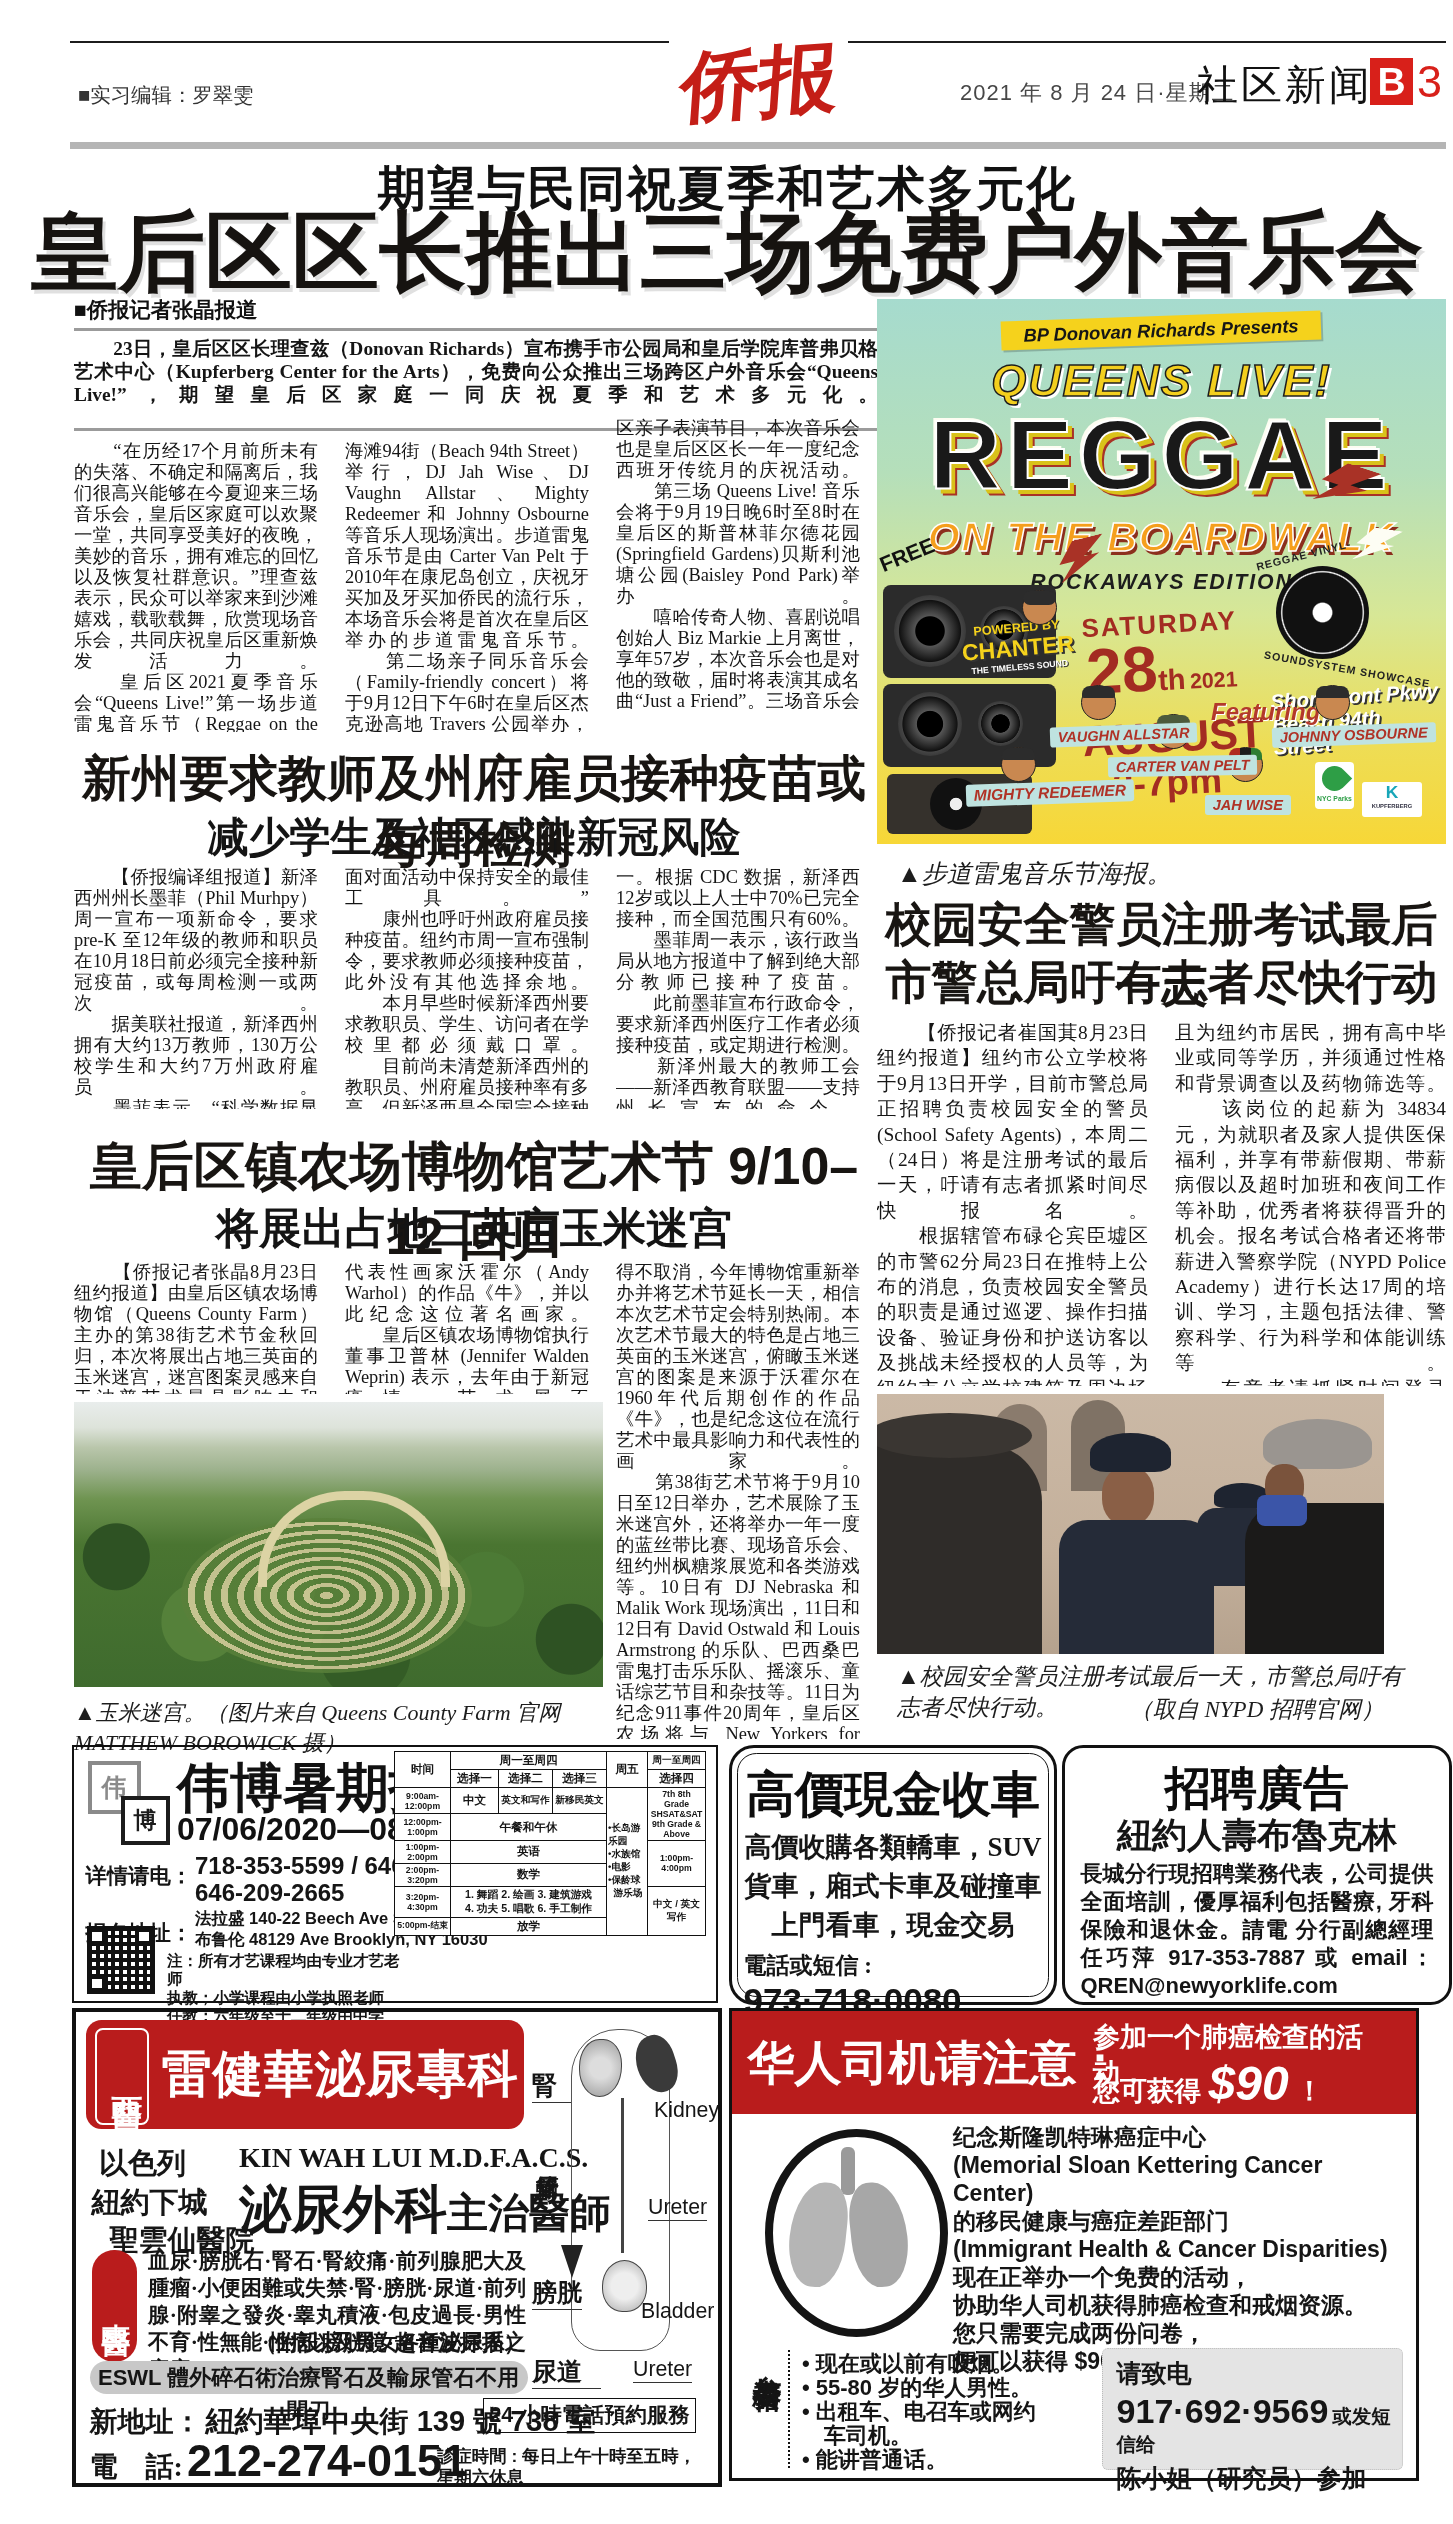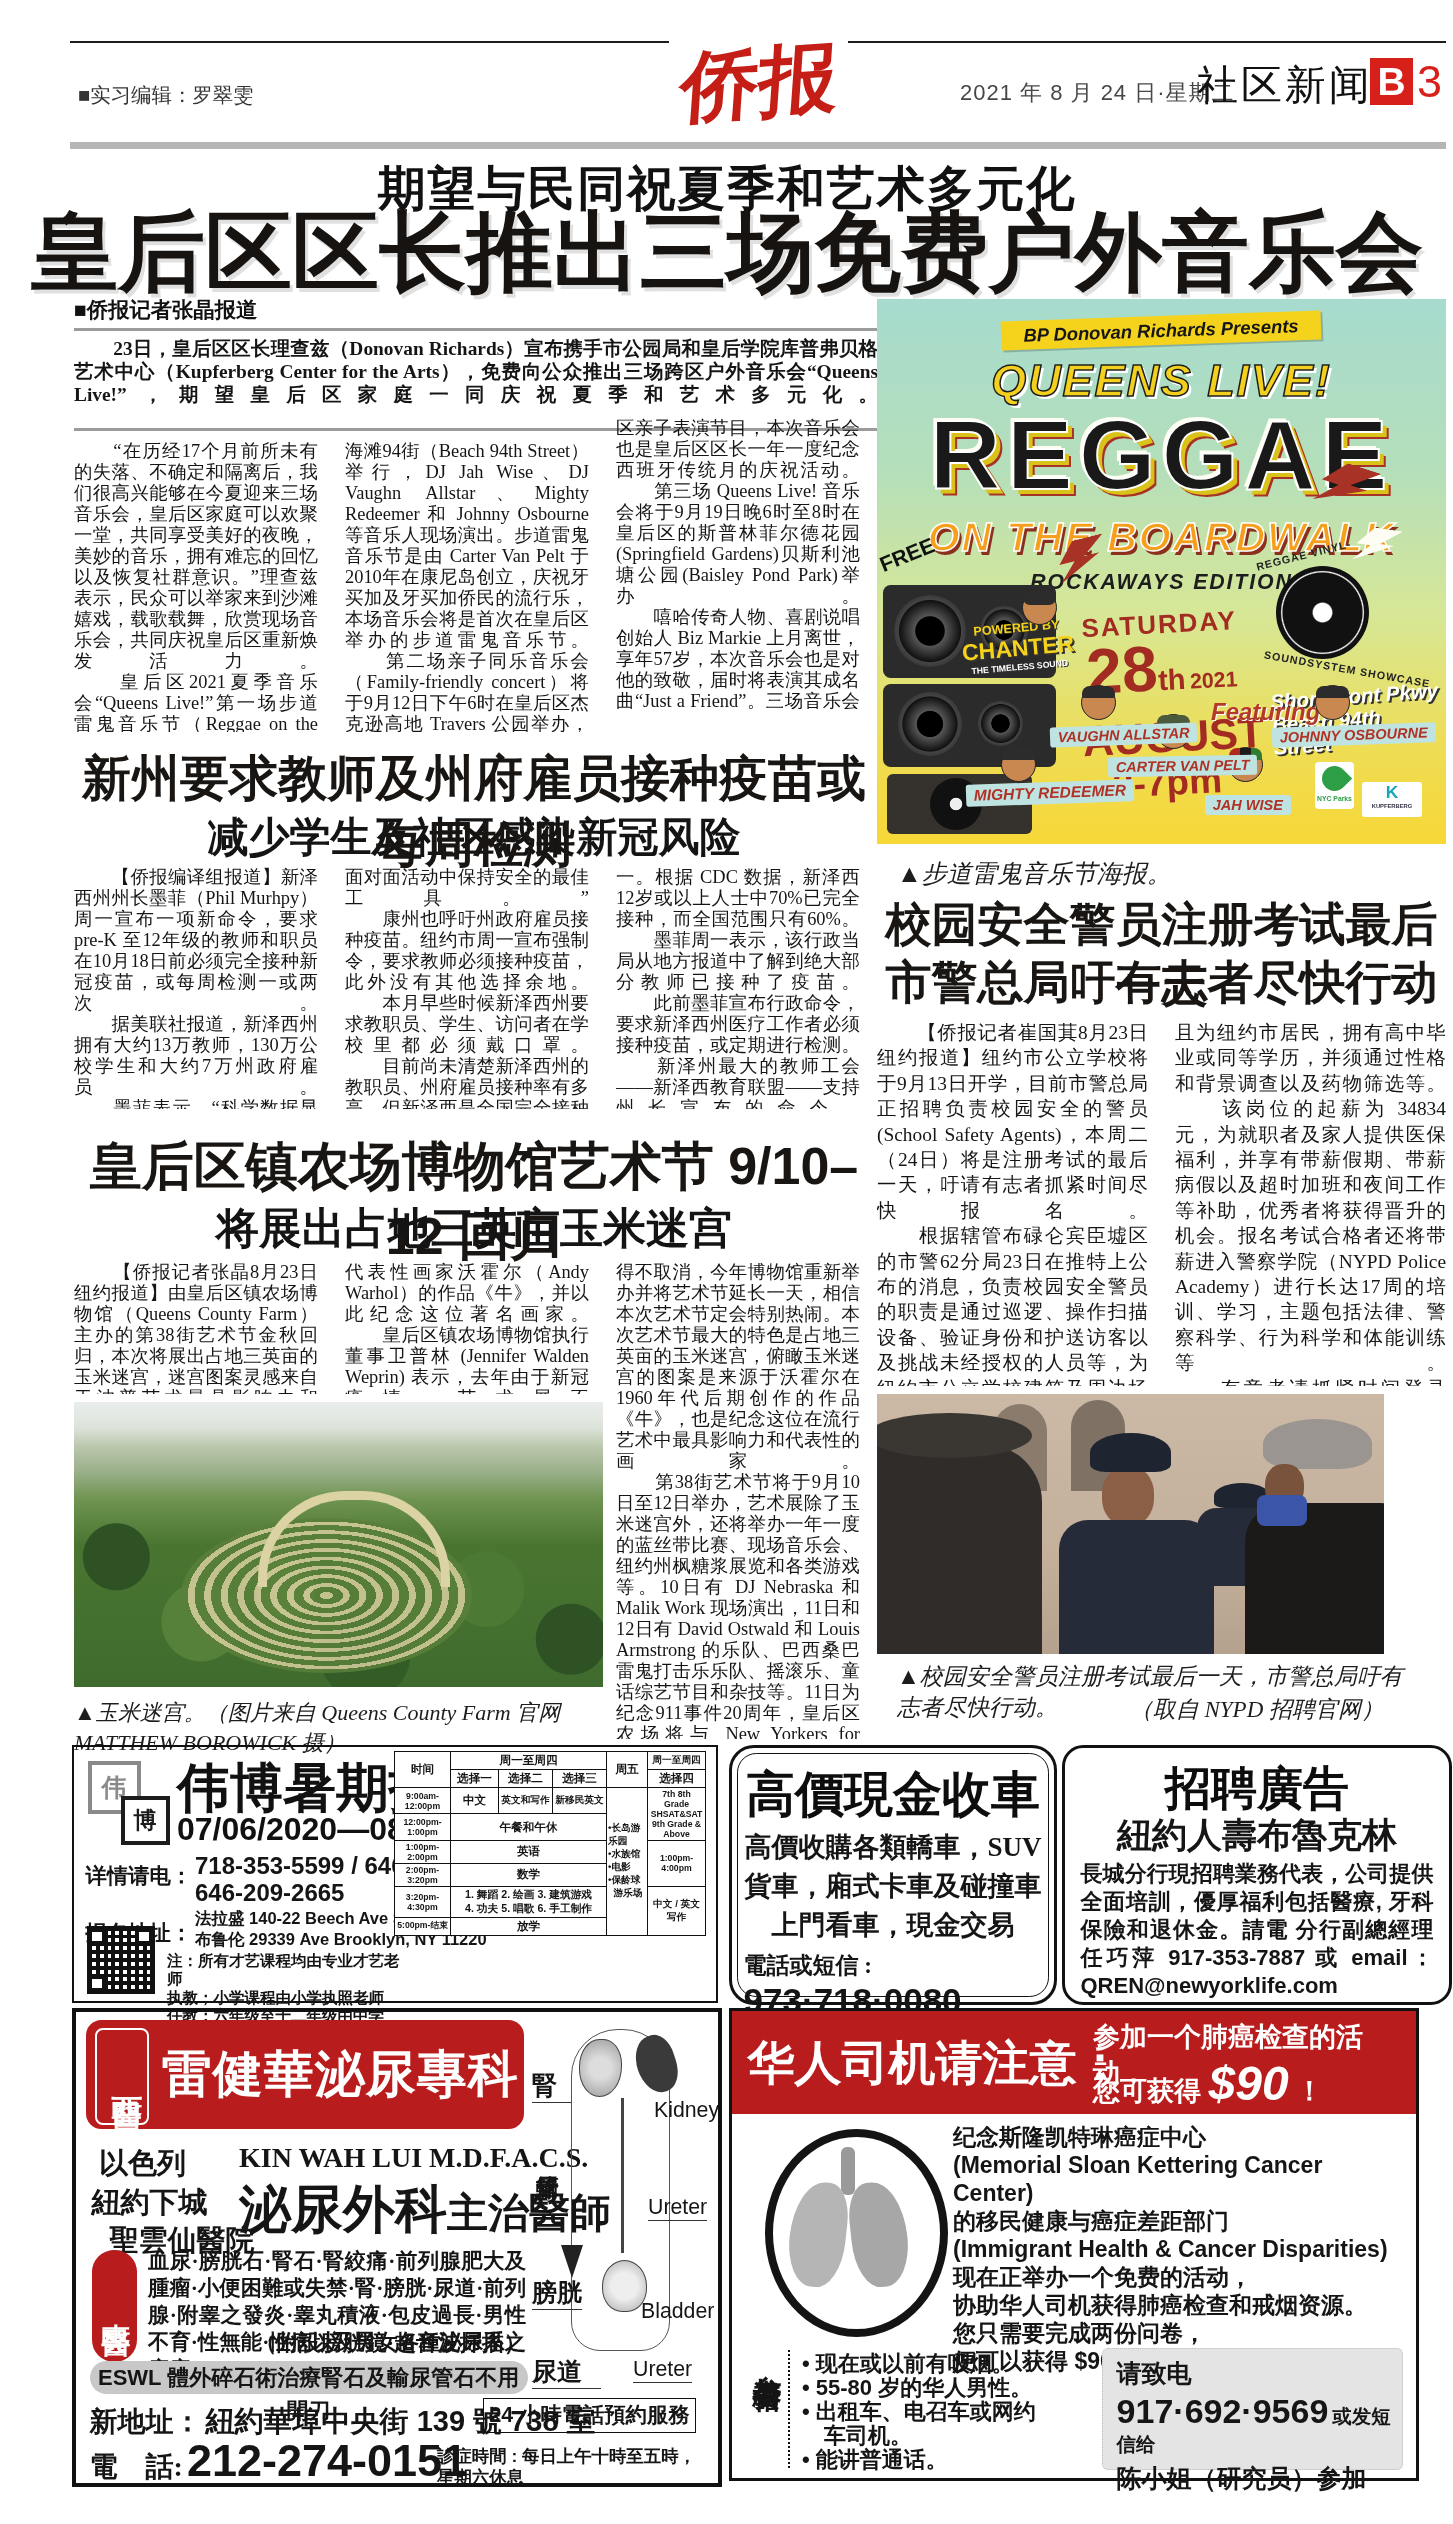--- a/index.html
+++ b/index.html
@@ -218,21 +218,21 @@
       <span style="position:absolute;left:0;top:0;width:45px;height:45px;border:4.8px solid #8a8a8a;color:#8a8a8a;font:900 25px 'Liberation Sans',sans-serif;text-align:center;line-height:45px;">伟</span>
       <span style="position:absolute;left:33px;top:35px;width:41px;height:41px;border:4.8px solid #1c1c1c;color:#1c1c1c;font:900 23px 'Liberation Sans',sans-serif;text-align:center;line-height:41px;background:#fff;">博</span>
     </div>
     <div class="abs sans w900" style="left:103px;top:5.8px;font-size:53px;color:#111;">伟博暑期招生</div>
     <div class="abs sans w900" style="left:103px;top:64px;font-size:32px;color:#111;">07/06/2020—08/14/2020</div>
     <div class="abs w900" style="left:11.6px;top:114px;font-size:21.3px;">详情请电：</div>
     <div class="abs sans w900" style="left:121px;top:105px;font-size:24px;">718-353-5599 / 646-678-6668</div>
     <div class="abs sans w900" style="left:121px;top:132px;font-size:24px;">646-209-2665</div>
     <div class="abs w900" style="left:11.6px;top:171px;font-size:21.3px;">报名地址：</div>
     <div class="abs sans w700" style="left:121px;top:161px;font-size:16.5px;">法拉盛 140-22 Beech Ave SC Fl, Flushing, NY 11355</div>
-    <div class="abs sans w700" style="left:121px;top:182px;font-size:16.5px;">布鲁伦 29339 Ave Brooklyn, NY 11220</div>
+    <div class="abs sans w700" style="left:121px;top:182px;font-size:16.5px;">布鲁伦 48129 Ave Brooklyn, NY 16030</div>
     <div class="abs" style="left:13.6px;top:180px;width:66px;height:66px;
          background:repeating-linear-gradient(0deg,#111 0 3.9px,transparent 3.9px 7.8px),repeating-linear-gradient(90deg,#111 0 3.9px,#fff 3.9px 7.8px);outline:1.9px solid #111;">
       <span style="position:absolute;left:1.9px;top:1.9px;width:15.5px;height:15.5px;background:#fff;border:3.9px solid #111;box-sizing:border-box;"></span>
       <span style="position:absolute;right:1.9px;top:1.9px;width:15.5px;height:15.5px;background:#fff;border:3.9px solid #111;box-sizing:border-box;"></span>
       <span style="position:absolute;left:1.9px;bottom:1.9px;width:15.5px;height:15.5px;background:#fff;border:3.9px solid #111;box-sizing:border-box;"></span>
     </div>
     <div class="abs pre" style="left:93px;top:205px;width:237px;font-size:15.5px;line-height:18.4px;font-weight:700;">注：所有才艺课程均由专业才艺老师
 执教；小学课程由小学执照老师
 任教；六年级至十二年级由中学
 执照老师任教。</div>

